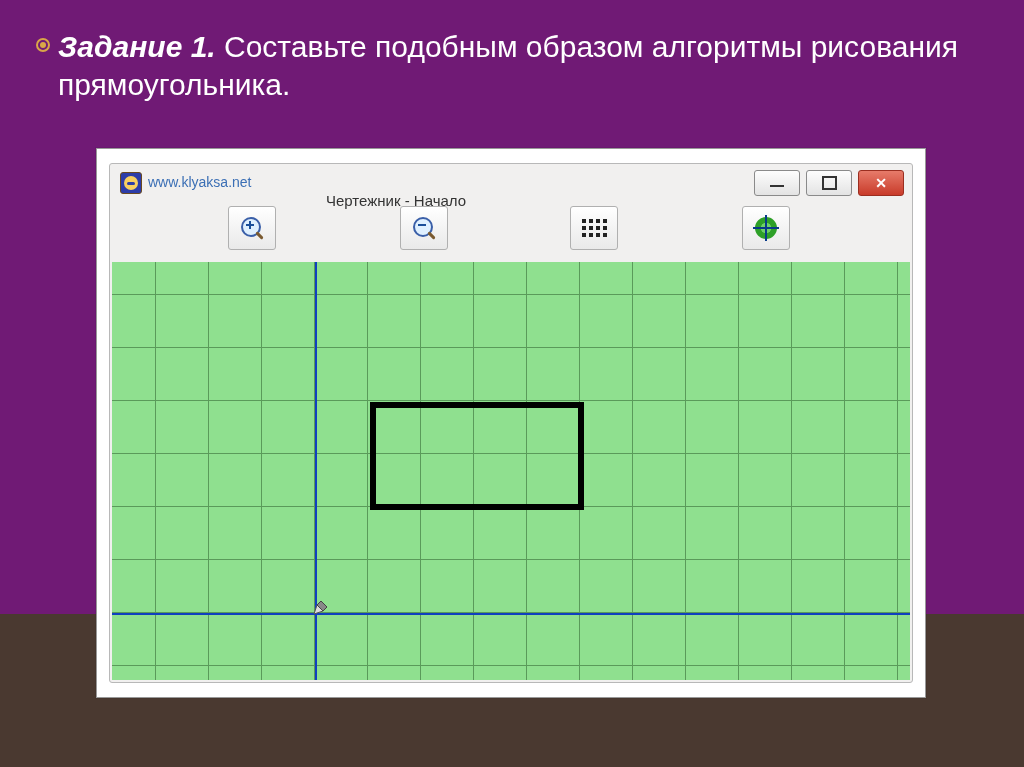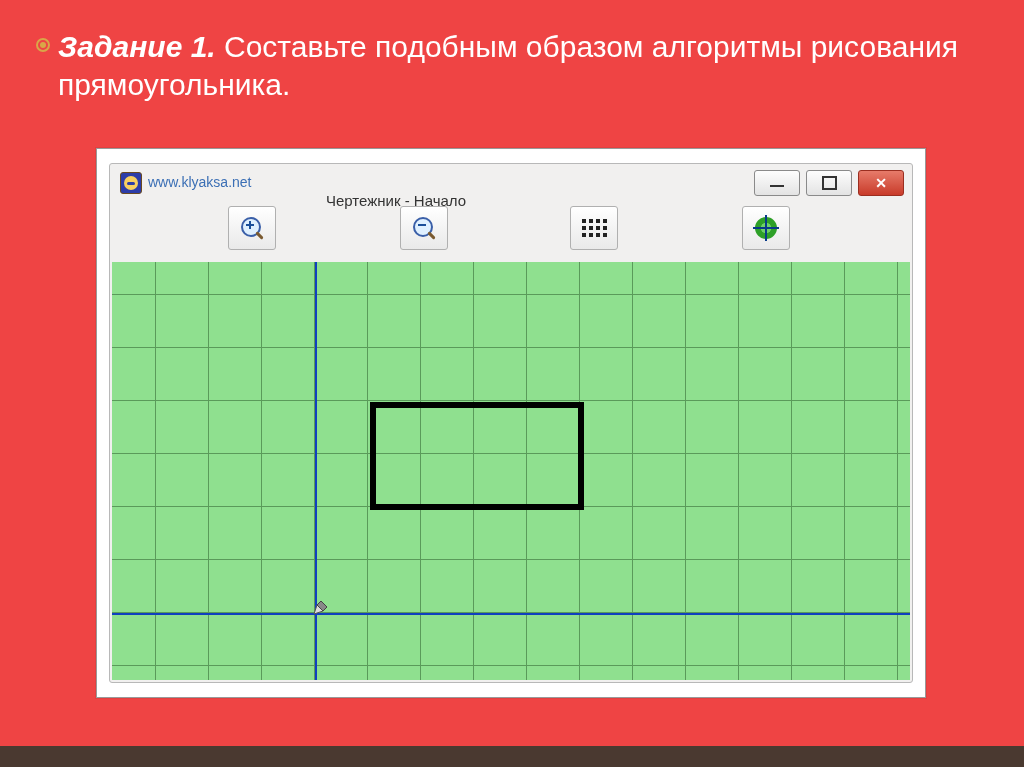--- a/index.html
+++ b/index.html
@@ -7,22 +7,22 @@
     padding: 0;
     width: 1024px;
     height: 767px;
     background: #4a3930;
     font-family: Arial, Calibri, sans-serif;
     overflow: hidden;
   }
   .slide {
     position: relative;
     width: 1024px;
-    height: 746px;
-    background: #ef4444;
+    height: 614px;
+    background: #701a75;
   }
   .task-text {
     position: absolute;
     top: 28px;
     left: 58px;
     right: 40px;
     color: #fff;
     font-size: 30px;
     line-height: 1.25;
   }

